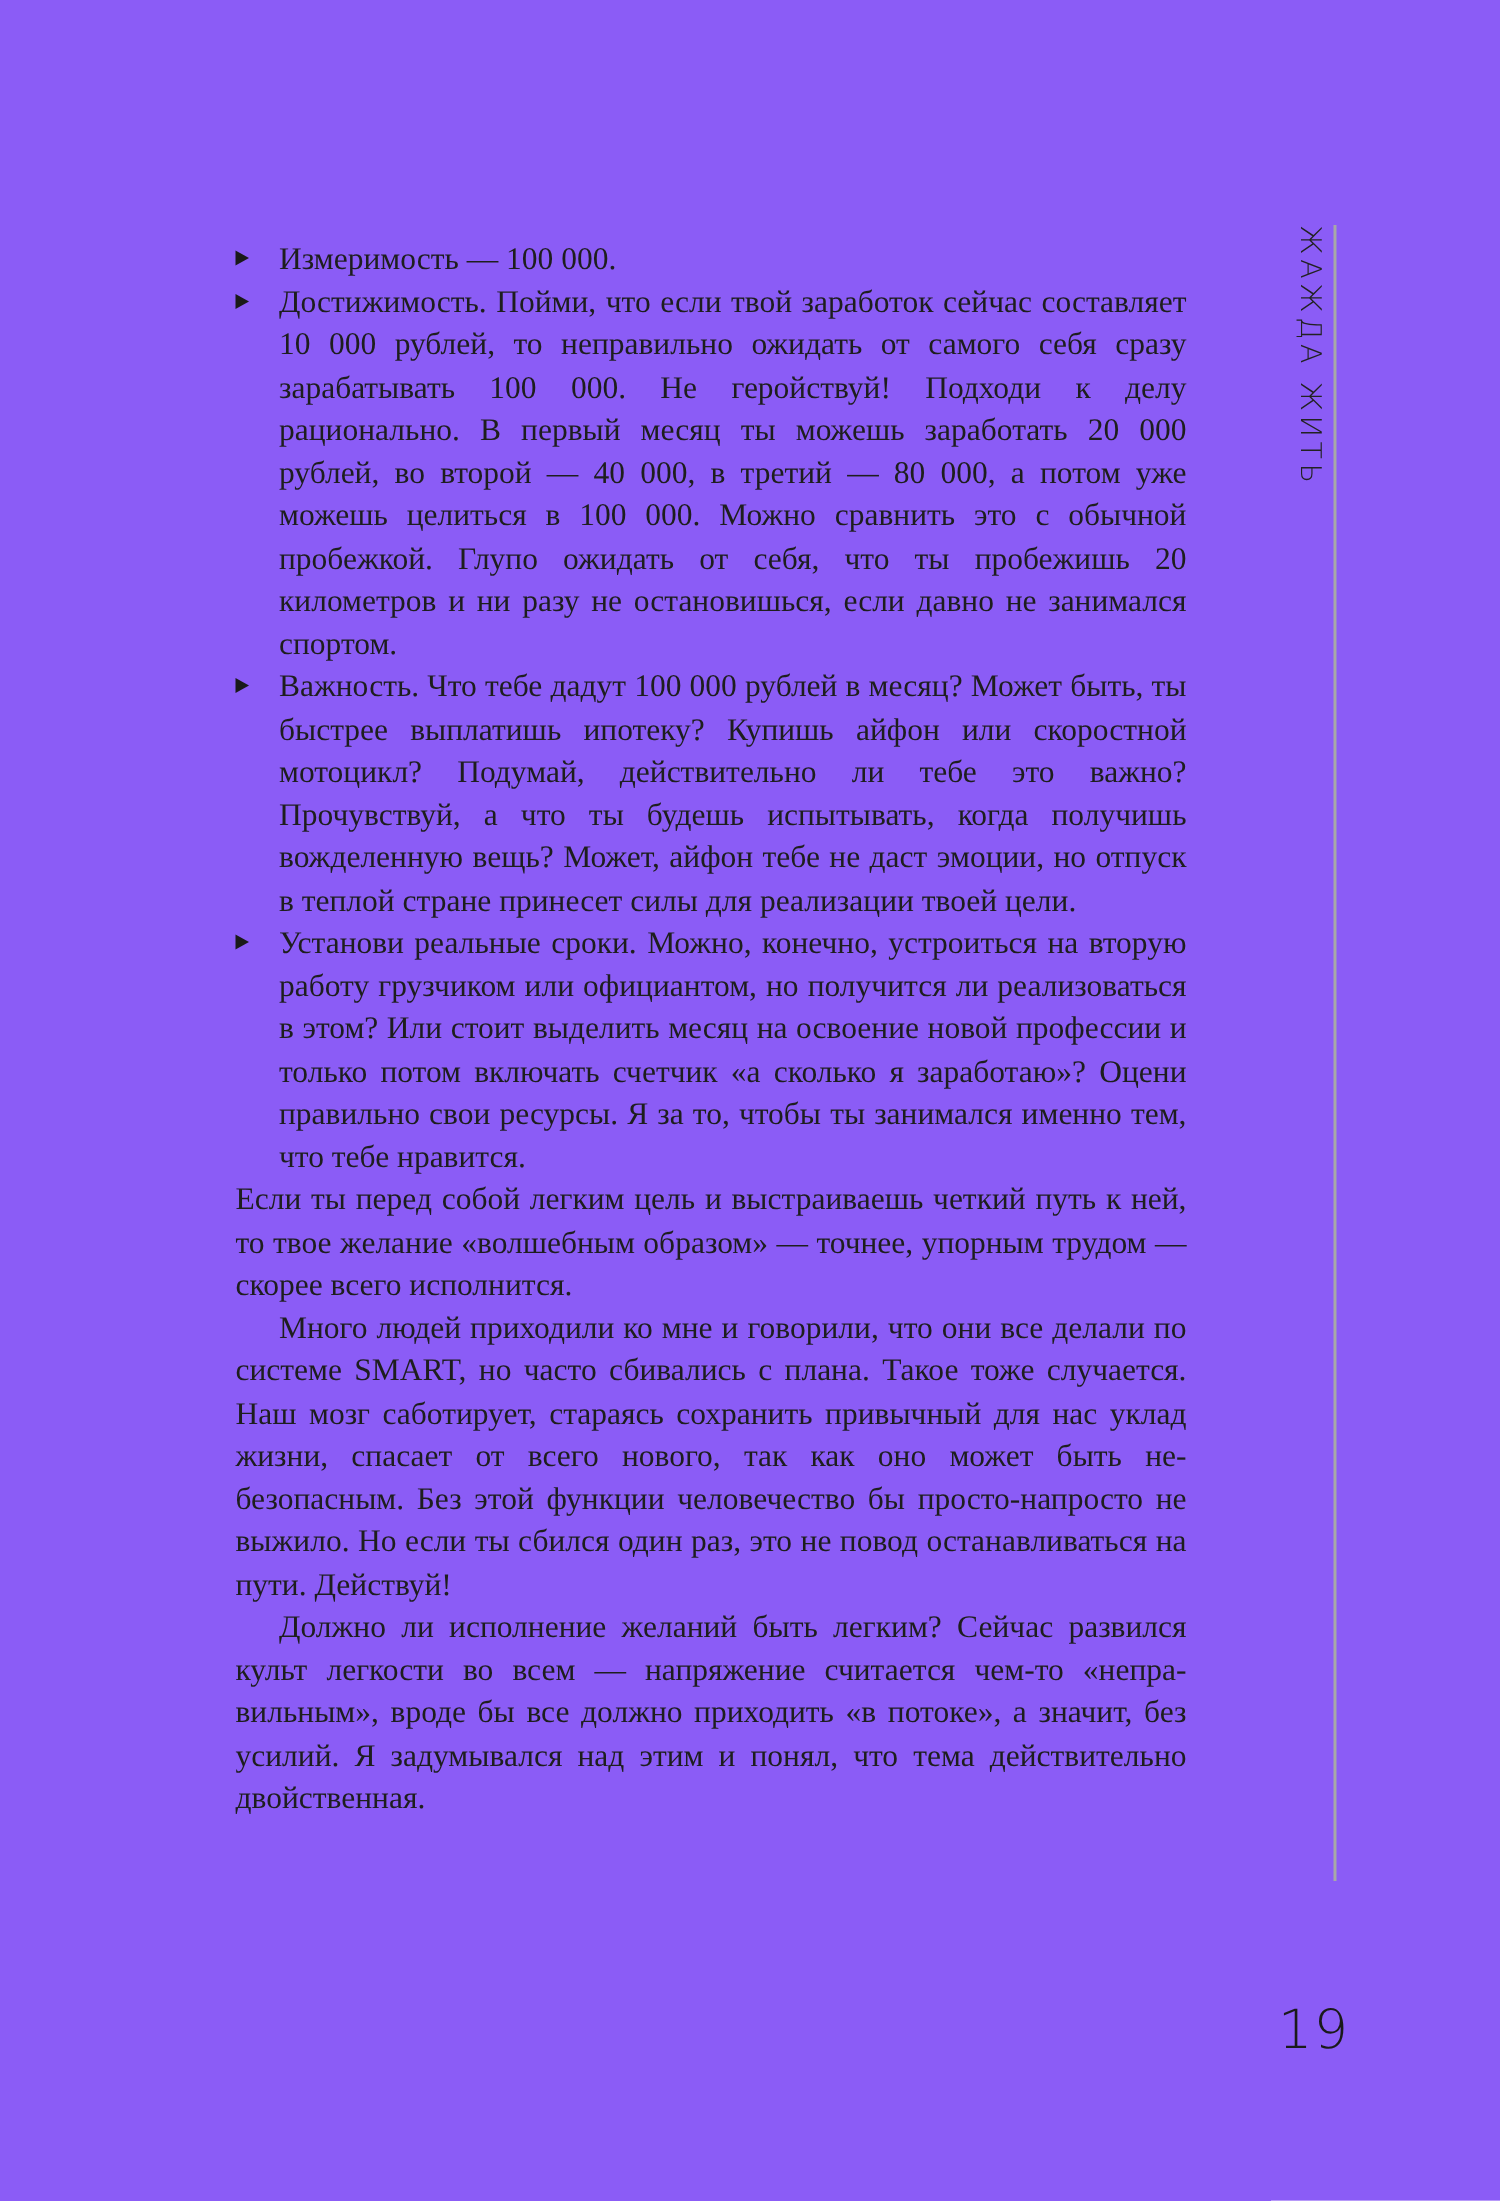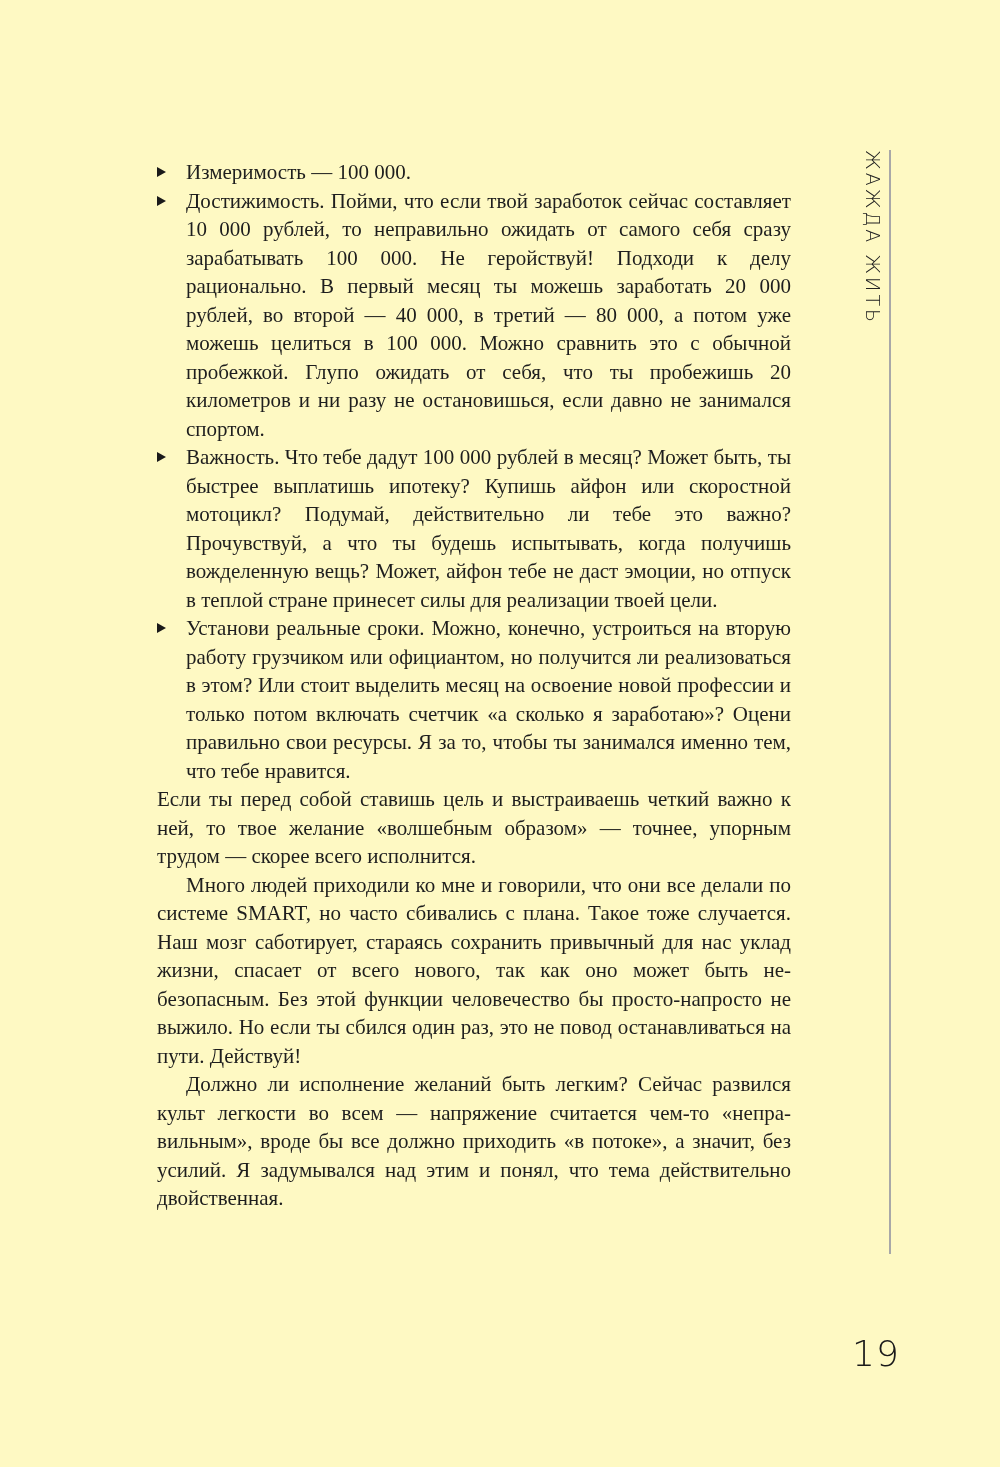--- a/index.html
+++ b/index.html
@@ -1,17 +1,17 @@
 <!DOCTYPE html>
 <html><head>
 <meta charset="utf-8">
 <style>
   html, body { margin: 0; padding: 0; background: #ffffff; }
   body { width: 1000px; height: 1467px; position: relative; overflow: hidden; }
-  .page { position: absolute; left: 0; top: 0; width: 1000px; height: 1467px; background: #fef9c3; }
+  .page { position: absolute; left: 0; top: 0; width: 1000px; height: 1467px; background: #8b5cf6; }
   .body-text {
     position: absolute; left: 157px; top: 158px; width: 634px;
     font-family: "Liberation Serif", "DejaVu Serif", serif;
     font-size: 21px; line-height: 28.5px; color: #1e1e1e;
     text-align: justify; hyphens: manual;
   }
   ul.bullets { list-style: none; margin: 0; padding: 0; }
   ul.bullets li { position: relative; padding-left: 29px; margin: 0; text-align: justify; }
   ul.bullets li .bullet-icon {
     position: absolute; left: 0; top: 9px; width: 0; height: 0;
@@ -49,21 +49,21 @@
       </li>
       <li>
         <span class="bullet-icon"></span>
         <span>Важность. Что тебе дадут 100 000 рублей в месяц? Может быть, ты быстрее выплатишь ипотеку? Купишь айфон или скоростной мотоцикл? Подумай, действительно ли тебе это важно? Прочувствуй, а что ты будешь испытывать, когда получишь вожделенную вещь? Может, айфон тебе не даст эмоции, но отпуск в теплой стране принесет силы для реализации твоей цели.</span>
       </li>
       <li>
         <span class="bullet-icon"></span>
         <span>Установи реальные сроки. Можно, конечно, устроиться на вторую работу грузчиком или официантом, но получится ли реализоваться в этом? Или стоит выделить месяц на освоение новой профессии и только потом включать счетчик «а сколько я заработаю»? Оцени правильно свои ресурсы. Я за то, чтобы ты занимался именно тем, что тебе нравится.</span>
       </li>
     </ul>
-    <p class="para">Если ты перед собой ставишь цель и выстраиваешь четкий важно к ней, то твое желание «волшебным образом» — точнее, упорным трудом — скорее всего исполнится.</p>
+    <p class="para">Если ты перед собой легким цель и выстраиваешь четкий путь к ней, то твое желание «волшебным образом» — точнее, упорным трудом — скорее всего исполнится.</p>
     <p class="para indent">Много людей приходили ко мне и говорили, что они все делали по системе SMART, но часто сбивались с плана. Такое тоже случа­ется. Наш мозг саботирует, стараясь сохранить привычный для нас уклад жизни, спасает от всего нового, так как оно может быть не­безопасным. Без этой функции человечество бы просто-напросто не выжило. Но если ты сбился один раз, это не повод останавливаться на пути. Действуй!</p>
     <p class="para indent">Должно ли исполнение желаний быть легким? Сейчас развил­ся культ легкости во всем — напряжение считается чем-то «непра­вильным», вроде бы все должно приходить «в потоке», а значит, без усилий. Я задумывался над этим и понял, что тема действительно двойственная.</p>
   </div>
 
   <div class="running-head">ЖАЖДА ЖИТЬ</div>
   <div class="side-rule"></div>
   <div class="folio">19</div>
 
 </div>
 

